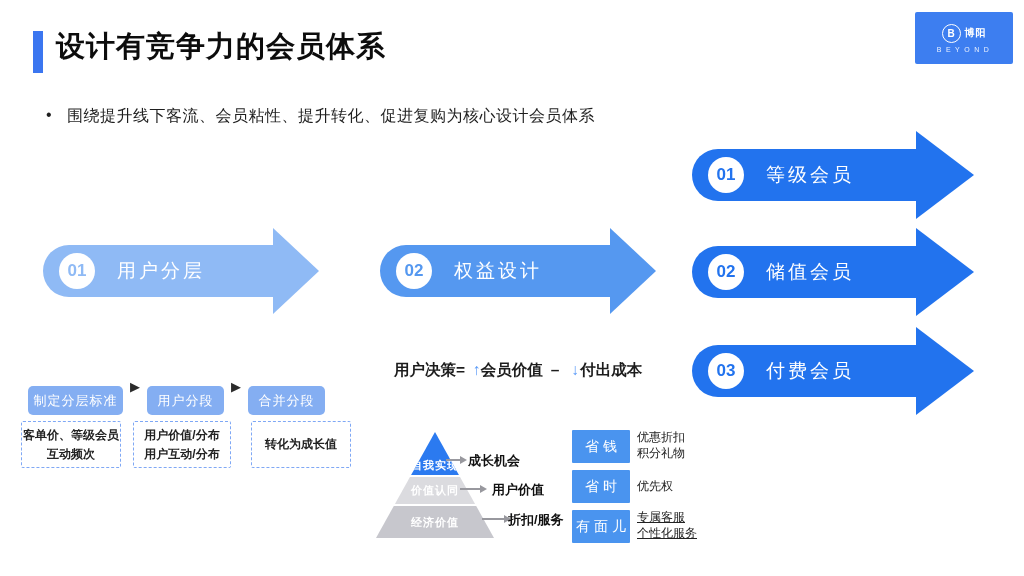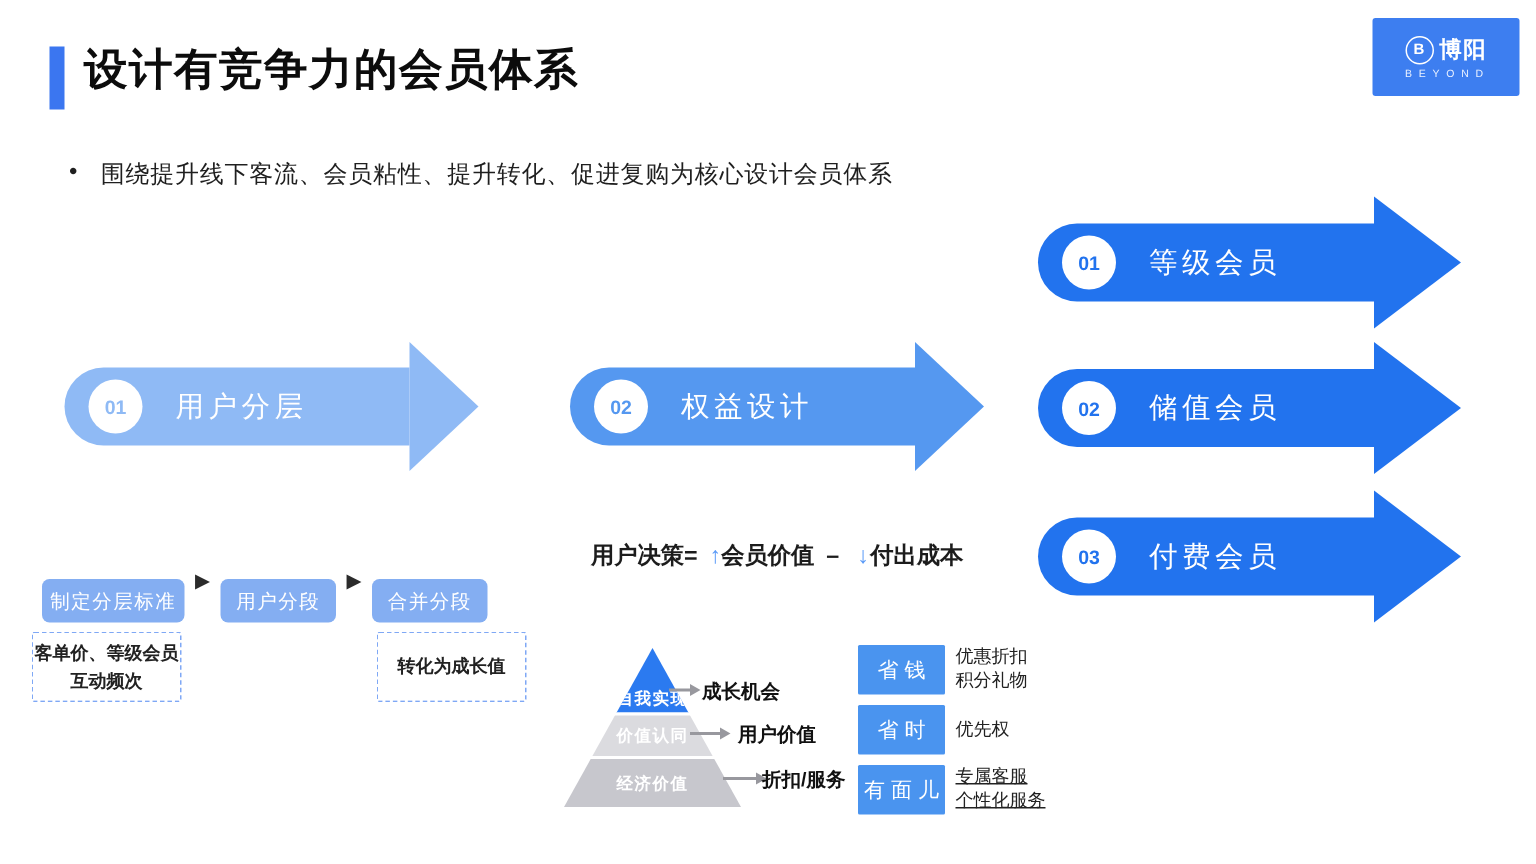--- a/index.html
+++ b/index.html
@@ -9,28 +9,28 @@
     color:#1a1a1a;
   }
   
   .title-bar { position:absolute; left:33px; top:31px; width:10px; height:42px; background:#3B76F0; }
   .title { position:absolute; left:56px; top:27px; margin:0; font-size:29px; font-weight:800; color:#0c0c0c; letter-spacing:1px; }
   .logo { position:absolute; left:915px; top:12px; width:98px; height:52px; background:#3D7EF0; border-radius:2px;
           display:flex; flex-direction:column; align-items:center; justify-content:center; }
   .logo-row { display:flex; align-items:center; gap:4px; }
   .logo-circle { width:17px; height:17px; border:1.5px solid #fff; border-radius:50%; color:#fff; font-size:10px;
                  font-weight:700; display:flex; align-items:center; justify-content:center; }
-  .logo-name { color:#fff; font-size:15px; font-weight:600; letter-spacing:1px; }
+  .logo-name { color:#fff; font-size:10px; font-weight:600; letter-spacing:1px; }
   .logo-sub { color:#eaf1ff; font-size:7px; letter-spacing:4.5px; margin-top:3px; text-indent:2px; }
   .bullet { position:absolute; left:46px; top:106px; display:flex; gap:15px; font-size:16px; color:#1f1f1f; letter-spacing:0.5px; }
 
   
   .parrow { position:absolute; display:flex; align-items:center; }
   .parrow .body { display:flex; align-items:center; height:52px; border-radius:27px 0 0 27px; }
-  .parrow .num { width:36px; height:36px; border-radius:50%; background:#fff; font-weight:700; font-size:13px;
+  .parrow .num { width:36px; height:36px; border-radius:50%; background:#fff; font-weight:700; font-size:17px;
                  display:flex; align-items:center; justify-content:center; margin-left:16px; }
   .parrow .label { color:#fff; font-size:19px; font-weight:400; letter-spacing:3px; margin-left:22px; white-space:nowrap; }
   .parrow .head { width:0; height:0; }
   .pa-light .body { background:#8FBAF5; width:230px; }
   .pa-light .num  { color:#8FBAF5; }
   .pa-light .head { border-top:43px solid transparent; border-bottom:43px solid transparent; border-left:46px solid #8FBAF5; }
   .pa-mid .body { background:#5598F0; width:230px; }
   .pa-mid .num  { color:#5598F0; }
   .pa-mid .head { border-top:43px solid transparent; border-bottom:43px solid transparent; border-left:46px solid #5598F0; }
   .pa-bright .body { background:#2273EE; width:224px; }
@@ -138,20 +138,24 @@
     <span class="step-sep">▶</span>
     <div class="step-btn" style="width:77px;">用户分段</div>
     <span class="step-sep">▶</span>
     <div class="step-btn" style="width:77px;">合并分段</div>
   </div>
 
   <div class="note" style="left:21px;width:100px;">
     <div>客单价、等级会员</div>
     <div>互动频次</div>
   </div>
+  <div class="note" style="left:133px;width:98px;">
+    <div>用户价值/分布</div>
+    <div>用户互动/分布</div>
+  </div>
   <div class="note" style="left:251px;width:100px;">
     <div>转化为成长值</div>
   </div>
 
   <div class="formula">
     <span>用户决策=</span><span class="f-up">↑</span><span>会员价值</span><span class="f-minus">–</span><span class="f-down">↓</span><span>付出成本</span>
   </div>
 
   <div class="pyramid">
     <div class="p-level p-l0">

